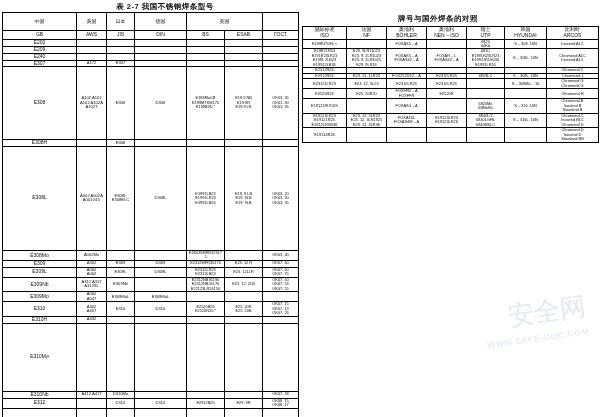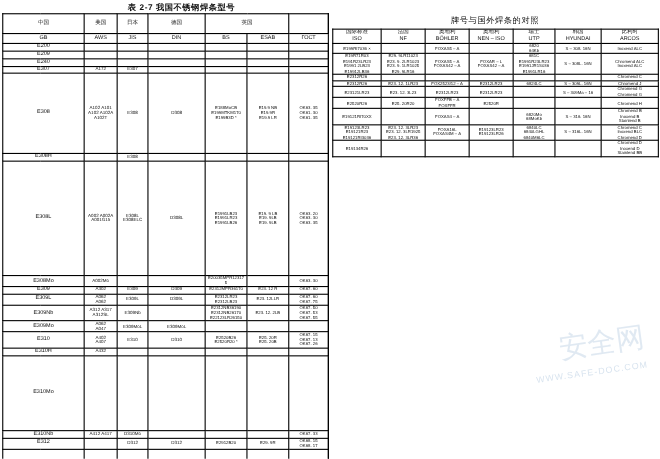--- a/index.html
+++ b/index.html
@@ -11,22 +11,22 @@
     overflow:hidden;
   }
   .page{position:relative;width:600px;height:401px;}
 
   .title{
     position:absolute;top:2px;left:0;width:330px;
     text-align:center;font-size:7.5px;font-weight:bold;
     letter-spacing:.5px;
   }
   .title2{
-    position:absolute;top:14px;left:300px;width:300px;
-    text-align:center;font-size:7.5px;font-weight:normal;
+    position:absolute;top:14px;left:288px;width:300px;
+    text-align:center;font-size:7.5px;font-weight:bold;
     letter-spacing:.5px;
   }
 
   table{
     border-collapse:collapse;
     table-layout:fixed;
     font-size:4.6px;
     line-height:1.15;
   }
   td,th{

